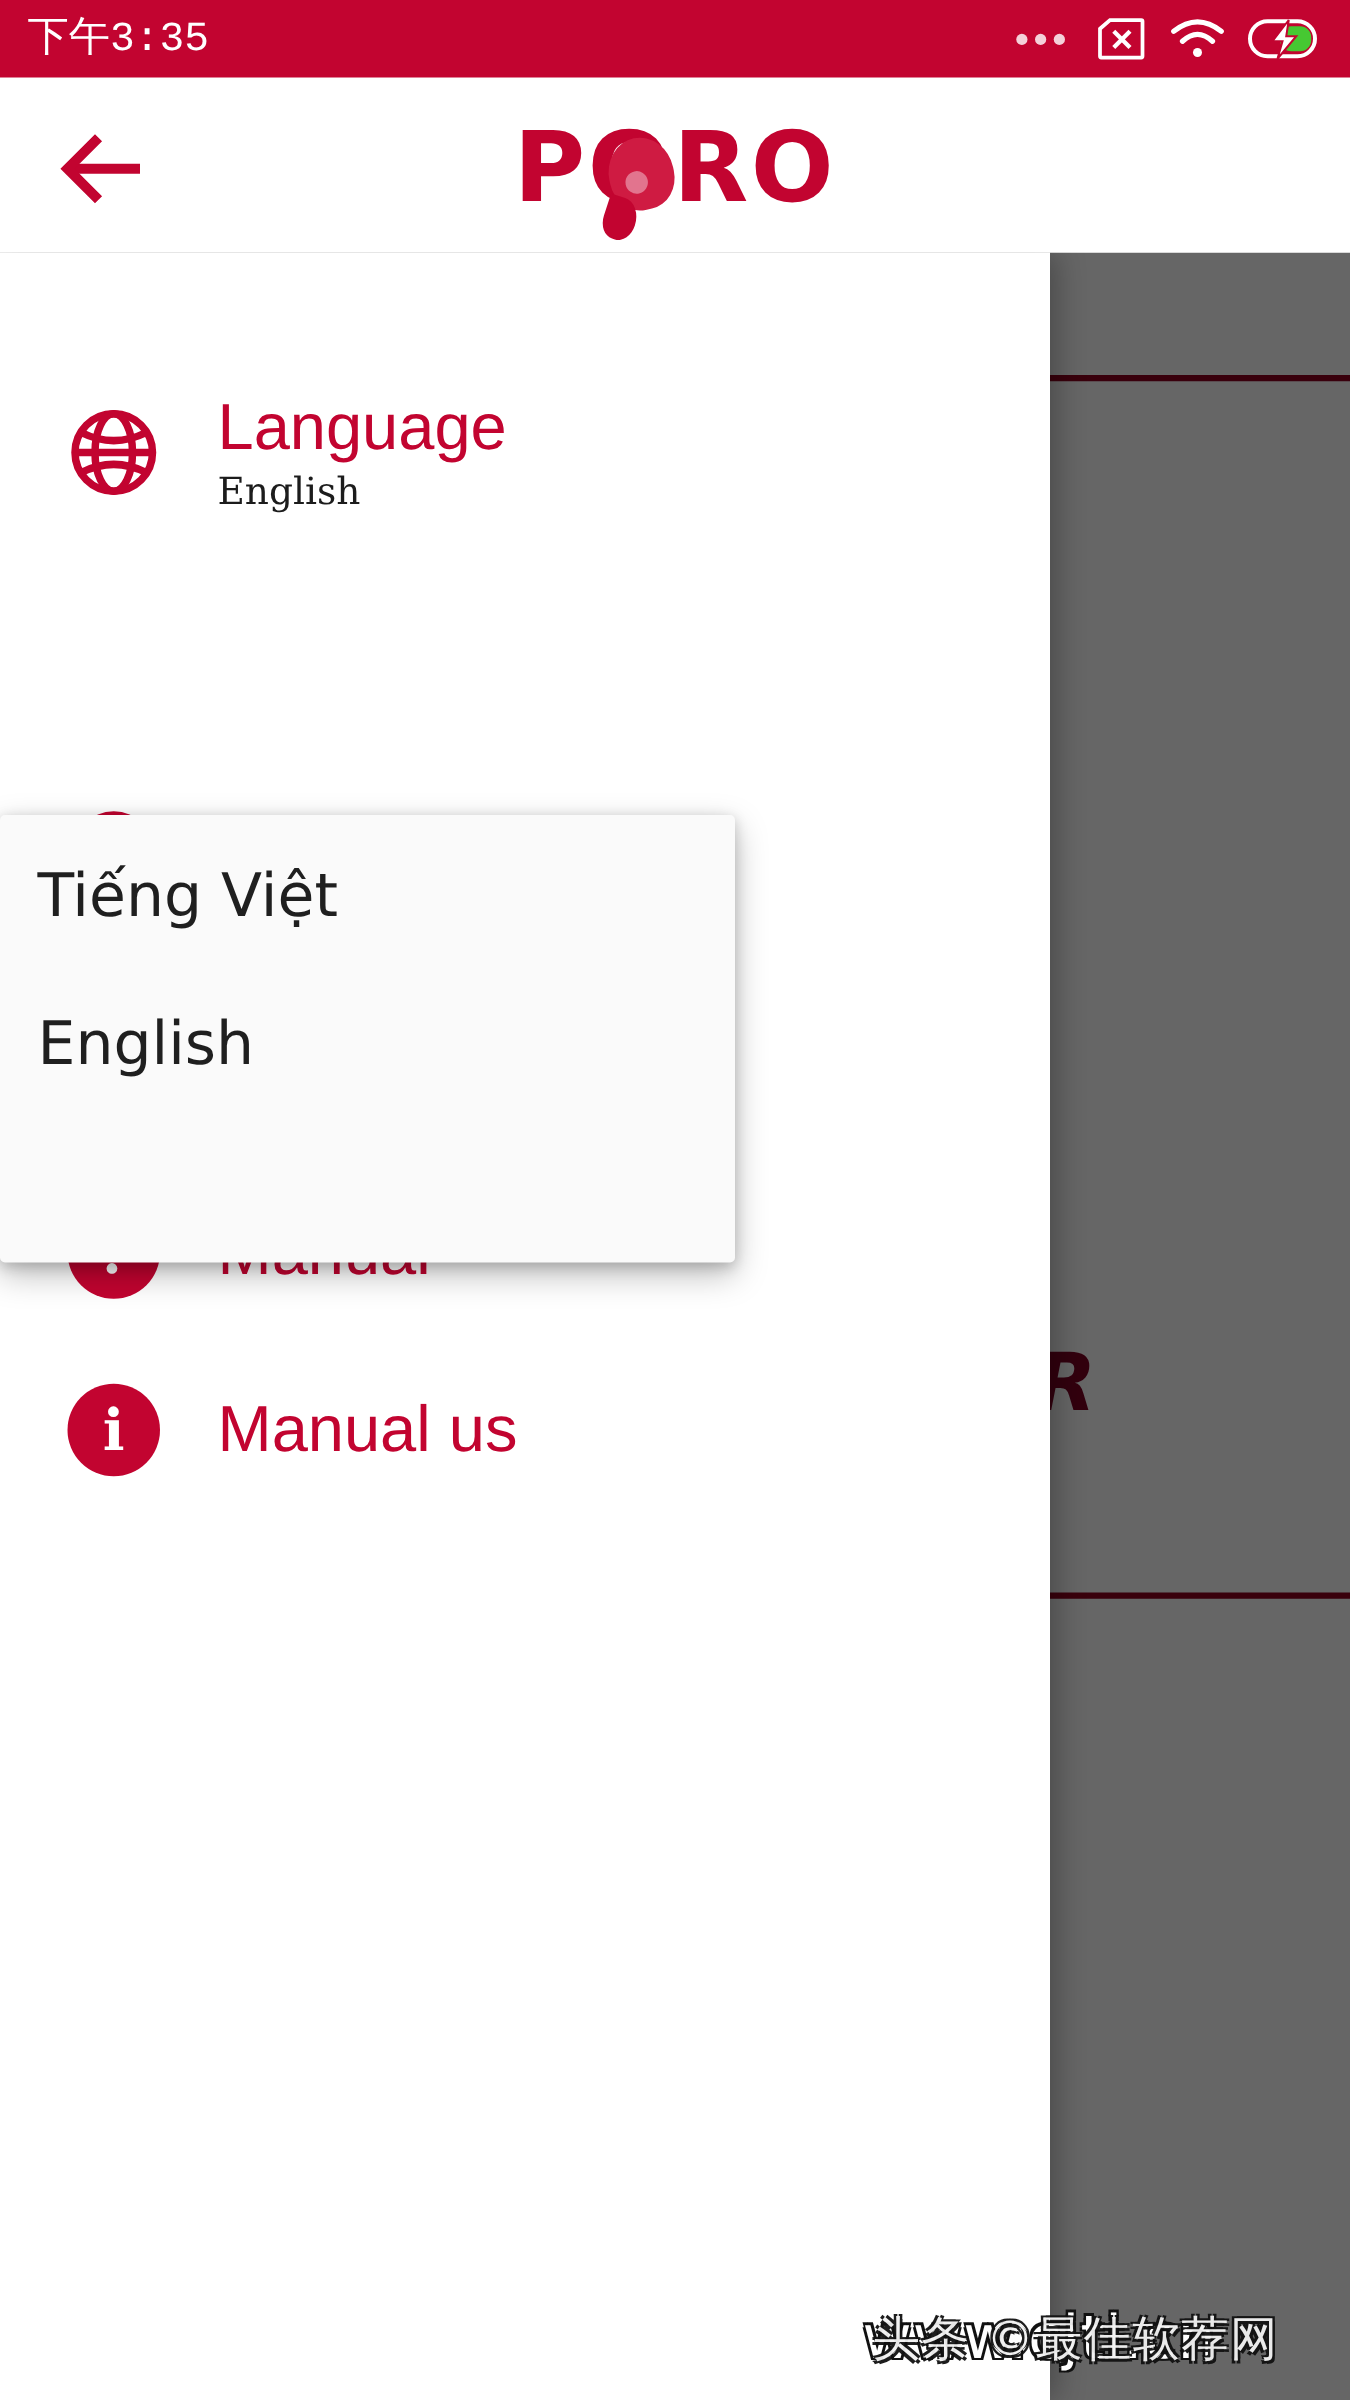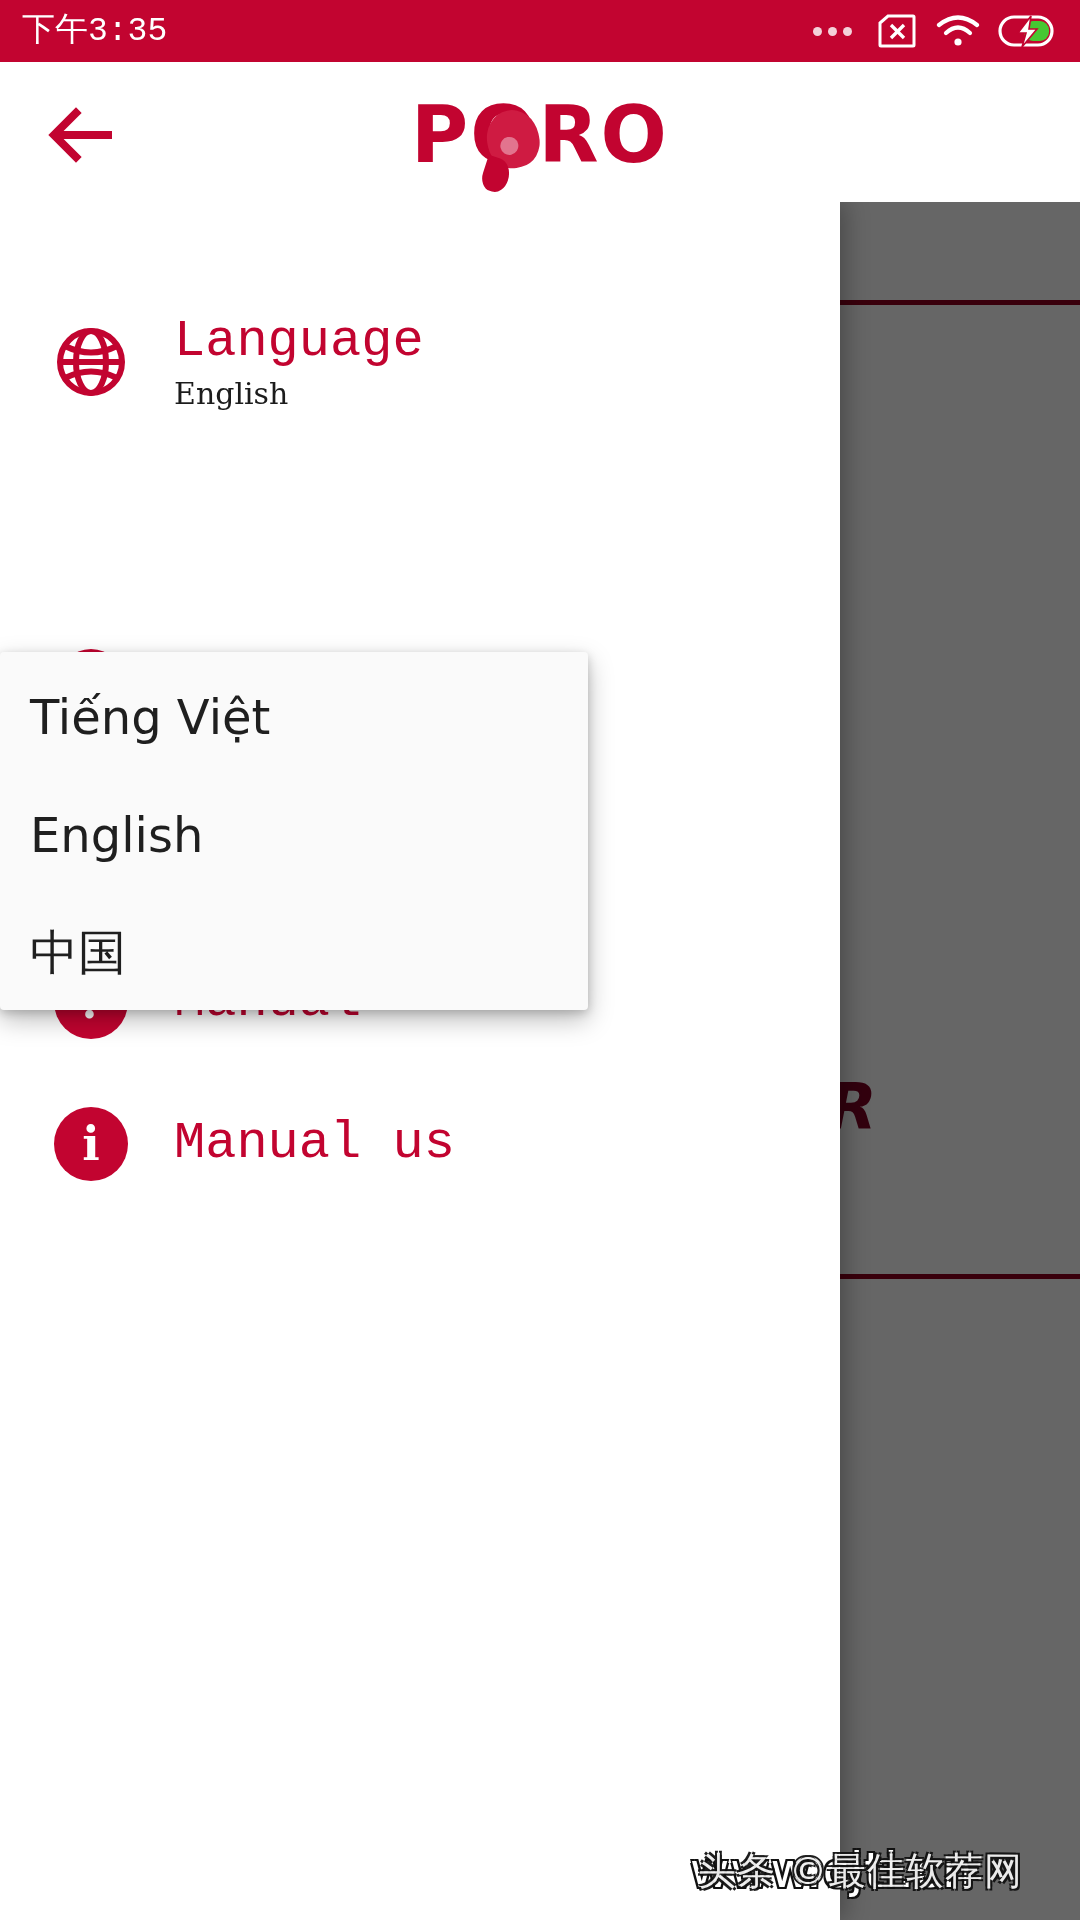--- a/index.html
+++ b/index.html
@@ -231,21 +231,21 @@
     font-weight: bold;
     line-height: 1;
   }
   .menu-labels {
     margin-left: 44px;
     display: flex;
     flex-direction: column;
     justify-content: center;
   }
   .menu-title {
-    font-family: Liberation Mono, monospace;
+    font-family: Liberation Sans, sans-serif;
     font-size: 52px;
     color: #c20430;
     line-height: 1.05;
     white-space: nowrap;
   }
   .menu-sub {
     font-family: "DejaVu Serif", serif;
     font-size: 30px;
     color: #1c1c1c;
     margin-top: 8px;
@@ -375,21 +375,20 @@
         <div class="circle-icon">i</div>
       </div>
       <div class="menu-labels">
         <div class="menu-title">Manual us</div>
       </div>
     </div>
 
     <div id="lang-dropdown">
       <div class="dropdown-item">Tiếng Việt</div>
       <div class="dropdown-item">English</div>
-      <div class="dropdown-item">中国</div>
     </div>
   </div>
 
   <div id="app-bar">
     <div id="back-button">
       <svg width="72" height="56" viewBox="0 0 72 56" aria-hidden="true">
         <line x1="8" y1="28" x2="66" y2="28" stroke="#c20430" stroke-width="8"></line>
         <polyline points="30,6 8,28 30,50" fill="none" stroke="#c20430" stroke-width="8" stroke-linecap="square"></polyline>
       </svg>
     </div>

